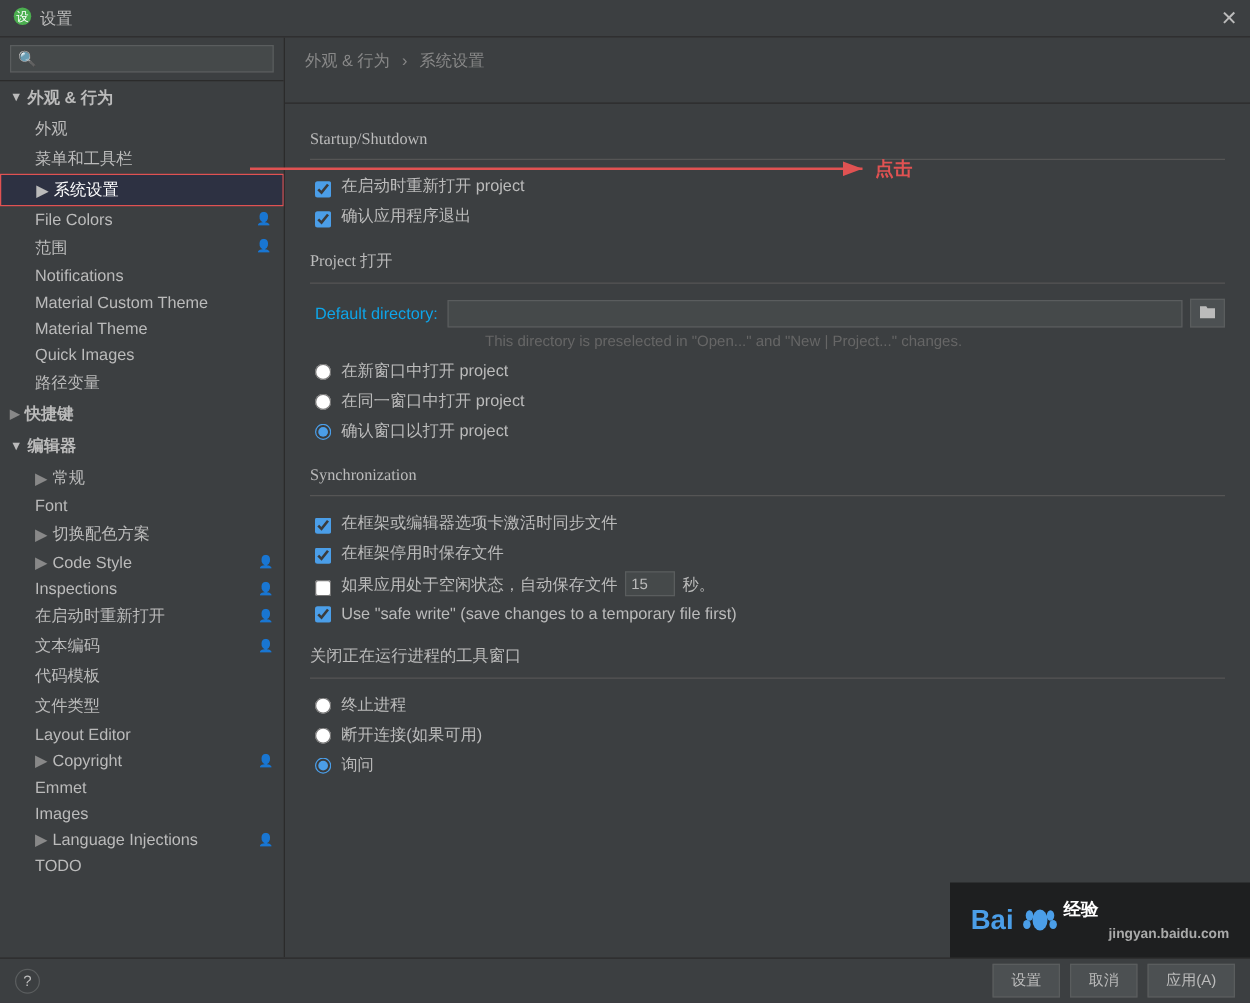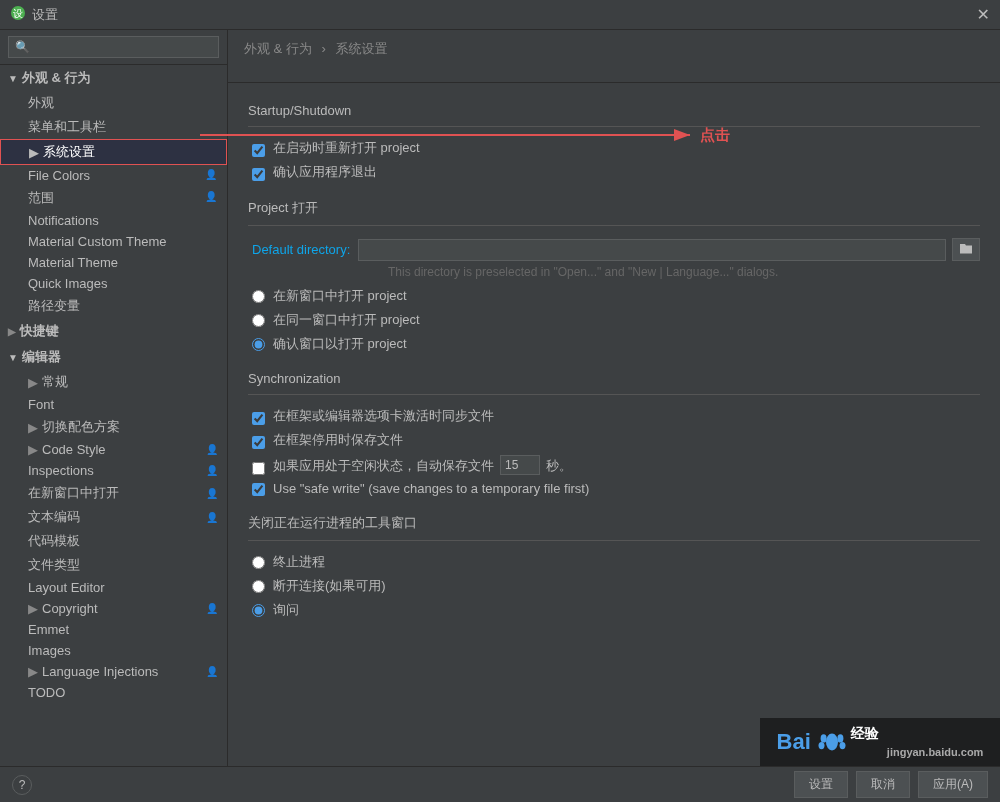--- a/index.html
+++ b/index.html
@@ -106,20 +106,21 @@
     .settings-content {
       flex: 1;
       overflow-y: auto;
       padding: 16px 20px;
     }
     .section-title {
       color: #bbb;
       font-size: 13px;
       margin-bottom: 8px;
       margin-top: 4px;
+      font-family: Liberation Serif, serif;
     }
     .divider {
       height: 1px;
       background: #555;
       margin-bottom: 12px;
     }
     .checkbox-row {
       display: flex;
       align-items: flex-end;
       margin-bottom: 6px;
@@ -212,21 +213,21 @@
       color: #bbb;
       padding: 4px 14px;
       cursor: pointer;
       font-size: 12px;
     }
     .baidu-watermark {
       position: absolute;
       bottom: 36px;
       right: 0;
       width: 240px;
-      height: 48px;
+      height: 60px;
       background: rgba(0,0,0,0.5);
       display: flex;
       align-items: center;
       justify-content: center;
       color: #ccc;
       font-size: 14px;
       font-weight: bold;
     }
     .click-label {
       position: absolute;
@@ -323,21 +324,21 @@
       <div class="sidebar-child">
         <span class="arrow" style="margin-right:4px; color:#888;">▶</span>
         <span>Code Style</span>
         <span style="margin-left:auto; font-size:10px;">👤</span>
       </div>
       <div class="sidebar-child">
         <span>Inspections</span>
         <span style="margin-left:auto; font-size:10px;">👤</span>
       </div>
       <div class="sidebar-child">
-        <span>在新窗口中打开</span>
+        <span>在启动时重新打开</span>
         <span style="margin-left:auto; font-size:10px;">👤</span>
       </div>
       <div class="sidebar-child">
         <span>文本编码</span>
         <span style="margin-left:auto; font-size:10px;">👤</span>
       </div>
       <div class="sidebar-child">
         <span>代码模板</span>
       </div>
       <div class="sidebar-child">
@@ -395,21 +396,21 @@
           <div class="divider"></div>
           <div class="default-dir-row">
             <span class="default-dir-label">Default directory:</span>
             <input type="text" class="default-dir-input" value="" style="">
             <button class="folder-btn">
               <svg width="14" height="14" viewBox="0 0 14 14" fill="#bbb">
                 <path d="M1 3h5l1 1.5H13v8H1z"></path>
               </svg>
             </button>
           </div>
-          <div class="hint-text">This directory is preselected in "Open..." and "New | Language..." dialogs.</div>
+          <div class="hint-text">This directory is preselected in "Open..." and "New | Project..." changes.</div>
           <div class="radio-row">
             <input type="radio" name="projopen" id="r0" style="">
             <label for="r0">在新窗口中打开 project</label>
           </div>
           <div class="radio-row">
             <input type="radio" name="projopen" id="r1" style="">
             <label for="r1">在同一窗口中打开 project</label>
           </div>
           <div class="radio-row">
             <input type="radio" name="projopen" id="r2" checked="" style="accent-color: rgb(75, 158, 232);">

